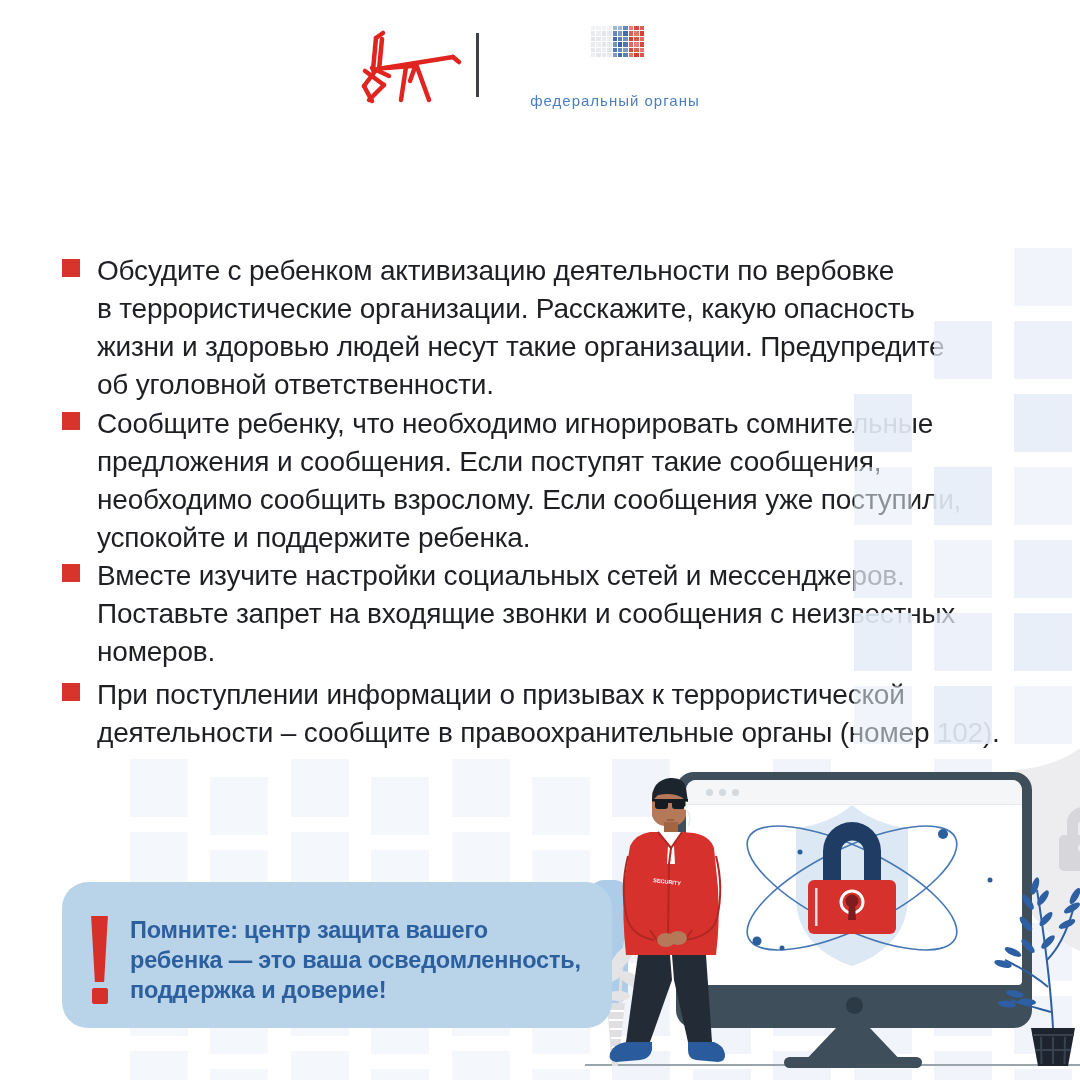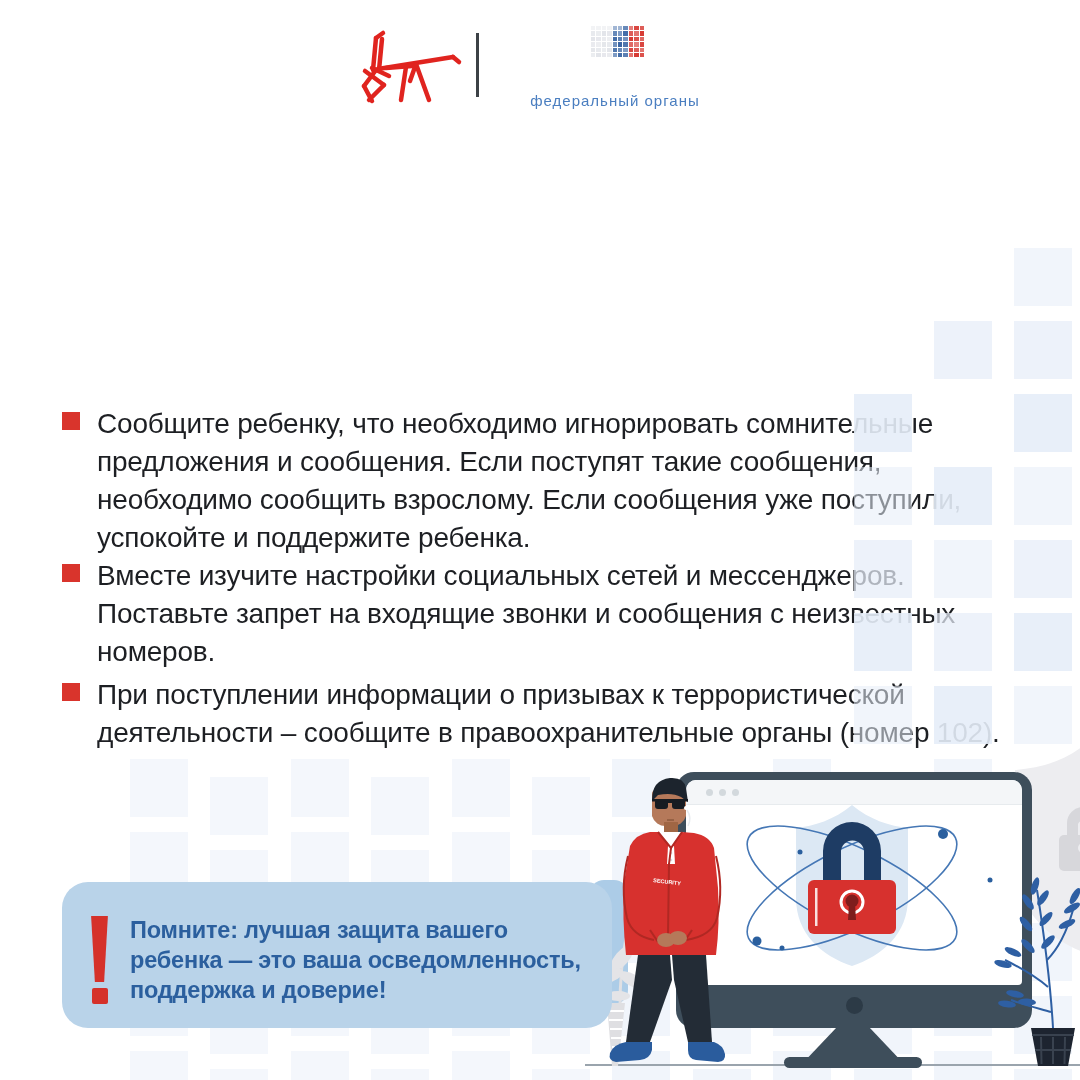--- a/index.html
+++ b/index.html
@@ -215,20 +215,27 @@
         <div style="background: rgb(47, 93, 159); opacity: 0.895;"></div>
         <div style="background: rgb(47, 93, 159); opacity: 0.785;"></div>
         <div style="background: rgb(213, 49, 42); opacity: 0.675;"></div>
         <div style="background: rgb(213, 49, 42); opacity: 0.95;"></div>
         <div style="background: rgb(213, 49, 42); opacity: 0.84;"></div>
       </div>
     <div id="brandtag">федеральный органы</div>
   </div>
 
 
+  <div class="bullet" style="top:252px">
+    <div class="bmark"></div>
+    <div class="btext">Обсудите с ребенком активизацию деятельности по вербовке
+в террористические организации. Расскажите, какую опасность
+жизни и здоровью людей несут такие организации. Предупредите
+об уголовной ответственности.</div>
+  </div>
   <div class="bullet" style="top:405px">
     <div class="bmark"></div>
     <div class="btext">Сообщите ребенку, что необходимо игнорировать сомнительные
 предложения и сообщения. Если поступят такие сообщения,
 необходимо сообщить взрослому. Если сообщения уже поступили,
 успокойте и поддержите ребенка.</div>
   </div>
   <div class="bullet" style="top:557px">
     <div class="bmark"></div>
     <div class="btext">Вместе изучите настройки социальных сетей и мессенджеров.
@@ -367,18 +374,18 @@
       <line x1="50" y1="178" x2="86" y2="178"></line>
       <line x1="56" y1="165" x2="56.5" y2="192"></line>
       <line x1="68" y1="165" x2="68" y2="192"></line>
       <line x1="80" y1="165" x2="79.5" y2="192"></line>
     </g>
   </svg>
 
   <div id="notebox">
     <div id="exbar"></div>
     <div id="exdot"></div>
-    <div id="notetext">Помните: лучшая защита вашего
+    <div id="notetext">Помните: центр защита вашего
 ребенка — это ваша осведомленность,
 поддержка и доверие!</div>
   </div>
 
 </div>
 
 </body></html>

